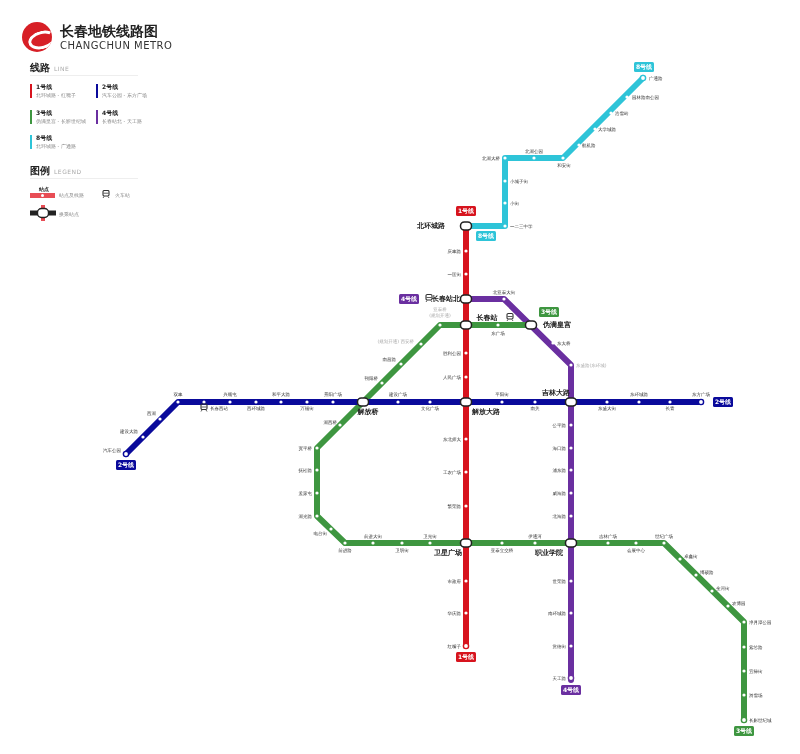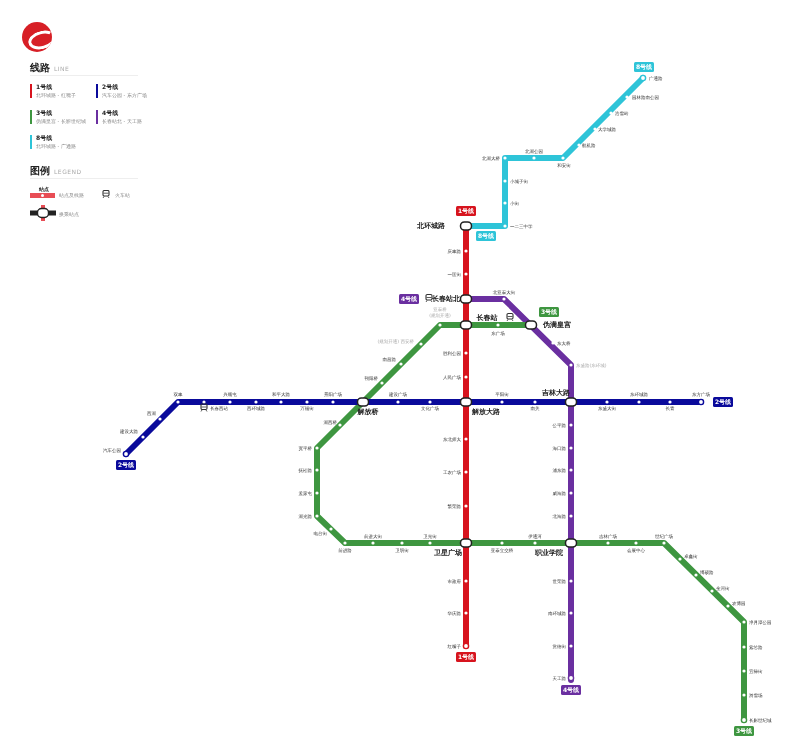--- a/index.html
+++ b/index.html
@@ -449,20 +449,24 @@
       </g>
       <g>
         <rect x="734" y="726" width="20" height="10" rx="1.5" fill="#3e9640"></rect>
         <text x="744" y="733.3" font-size="6" font-weight="bold" text-anchor="middle" fill="#fff" font-family="&quot;DejaVu Sans&quot;, sans-serif">3号线</text>
       </g>
     </g>
 </svg>
 
 <div class="header">
   <div class="logo"></div>
+  <div class="title-wrap">
+    <div class="title-cn">长春地铁线路图</div>
+    <div class="title-en">CHANGCHUN METRO</div>
+  </div>
 </div>
 
 <div class="sec-title" style="top:61px;">
   <span>线路</span><span class="en">LINE</span>
 </div>
 <div class="sec-rule" style="top:75px;"></div>
 
 <div class="line-item" style="left:30px; top:83px;">
   <div class="line-bar" style="background:#d7141e;"></div>
   <div>

